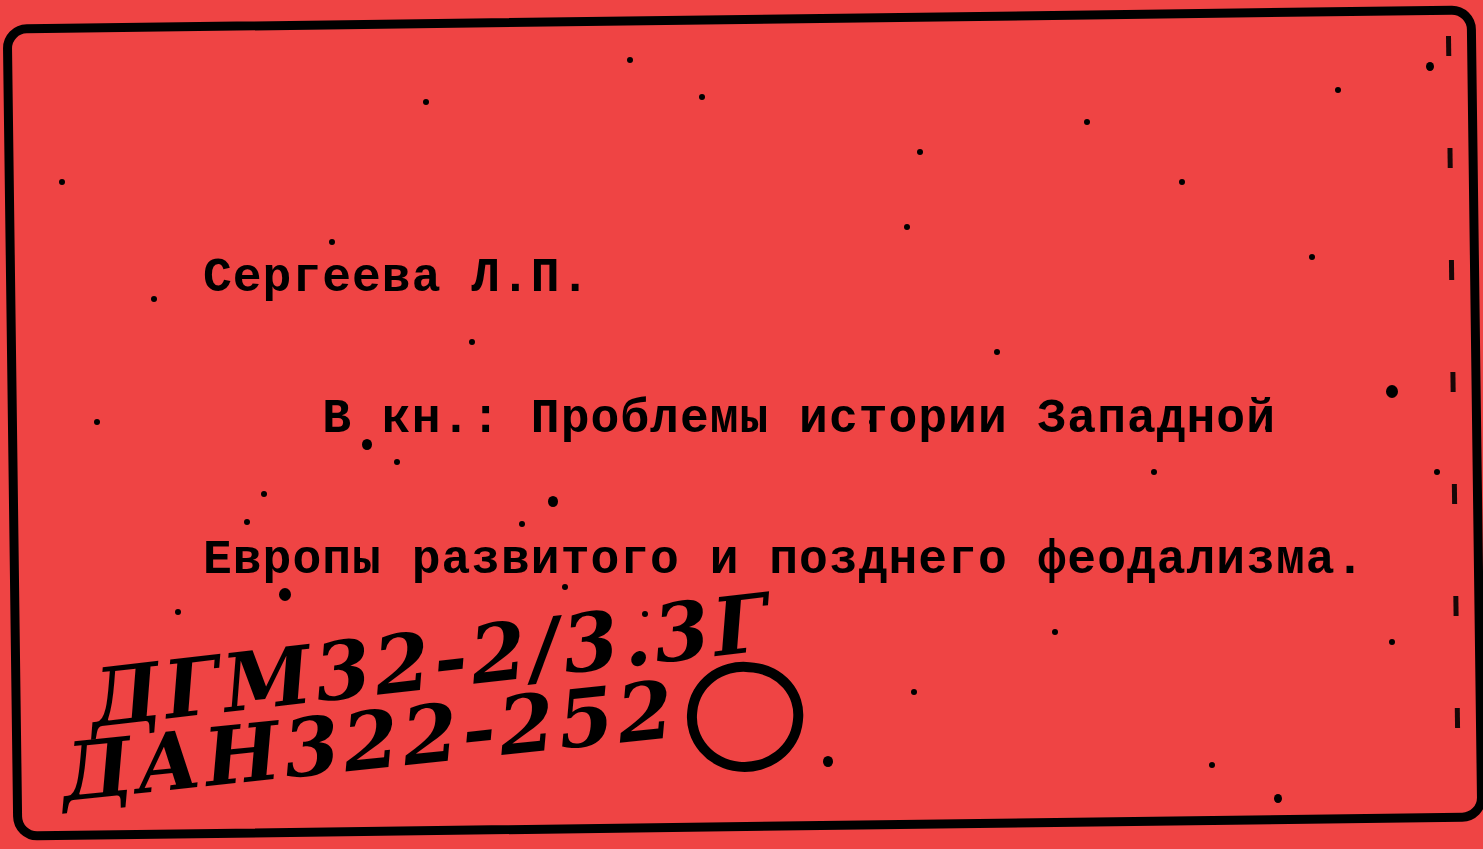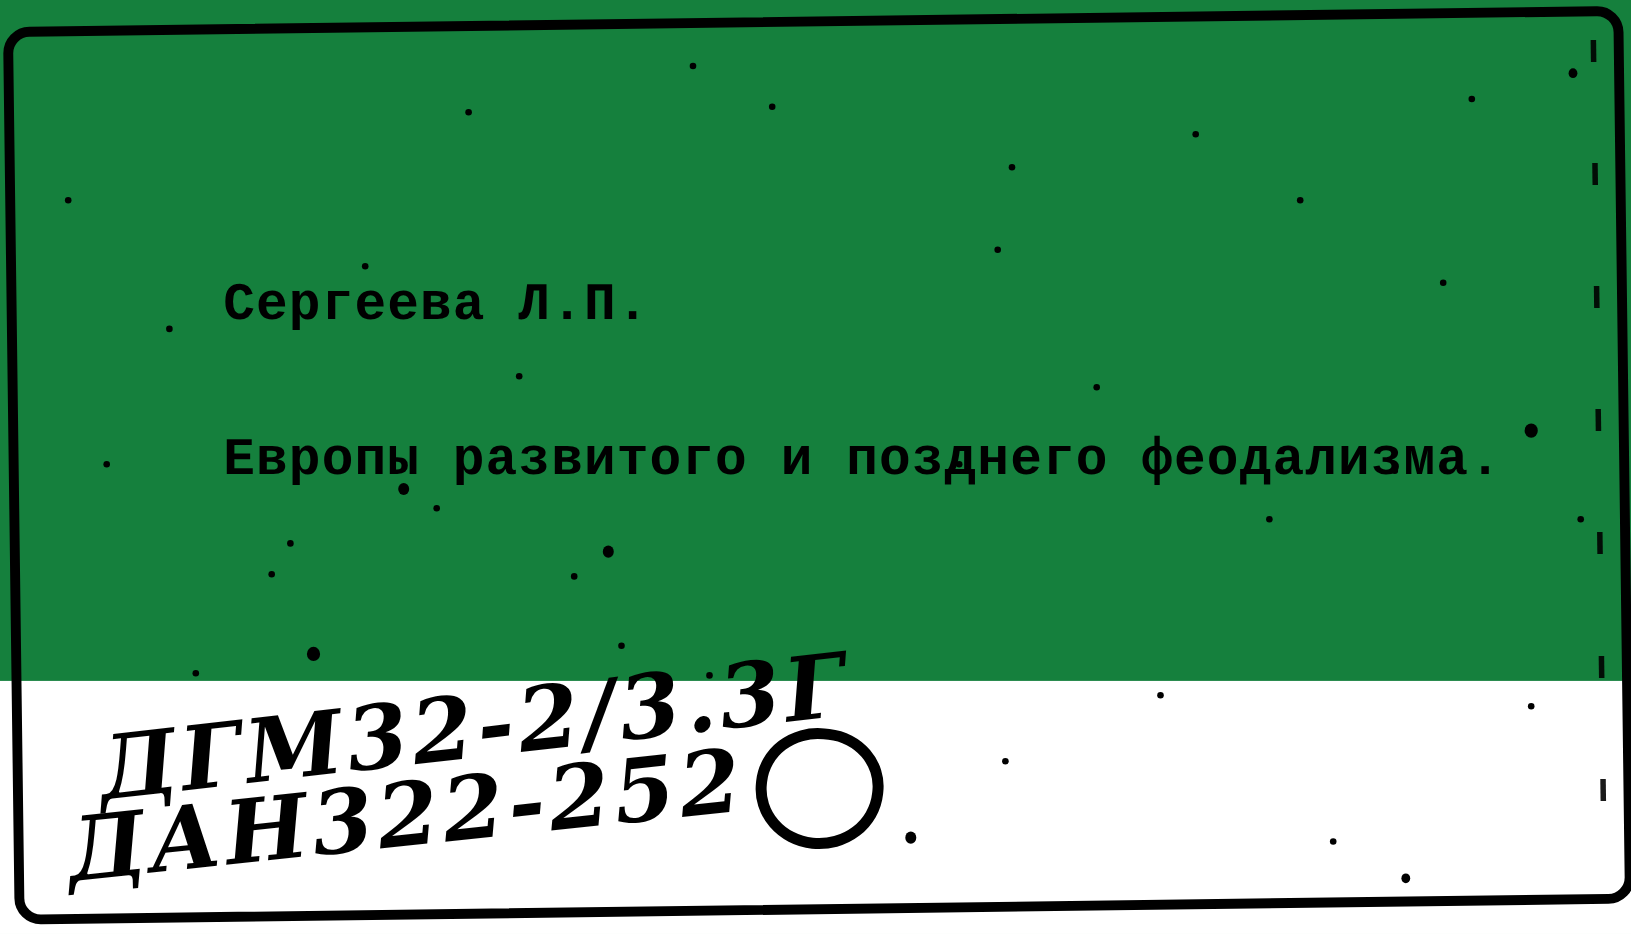--- a/index.html
+++ b/index.html
@@ -3,22 +3,22 @@
 <meta charset="utf-8">
 <style>
   html, body {
     margin: 0; padding: 0;
     width: 1483px; height: 849px;
     background: #ffffff;
     overflow: hidden;
   }
   .page {
     position: relative;
-    width: 1483px; height: 619px;
-    background: #15803d;
+    width: 1483px; height: 849px;
+    background: #ef4444;
     font-family: "Liberation Mono", "DejaVu Sans Mono", monospace;
     color: #000;
   }
   
   .card-border {
     position: absolute;
     left: 8px; top: 15px;
     width: 1455px; height: 798px;
     border: 9px solid #000;
     border-radius: 24px;
@@ -140,20 +140,21 @@
 
   <div class="card-border"></div>
 
   <div class="speckles"></div>
   <div class="blobs"></div>
 
   <div class="inner-dashes"></div>
 
   <div class="typed-block">
     <div>Сергеева Л.П.</div>
+    <div>    В кн.: Проблемы истории Западной</div>
     <div>Европы развитого и позднего феодализма.</div>
     
   </div>
 
   <div class="handwriting hw-line-1">ДГМ32-2/3.3Г</div>
 
   <div class="handwriting hw-line-2">ДАН322-252</div>
 
   <div class="stamp-circle"></div>
 

